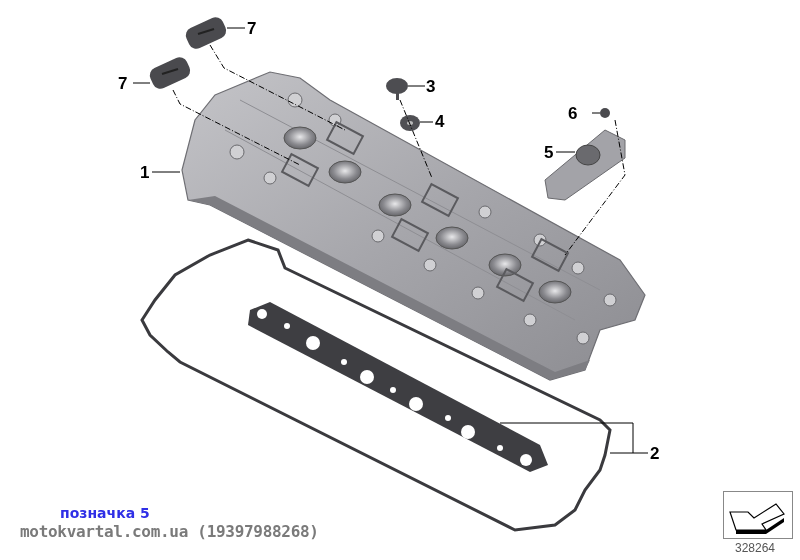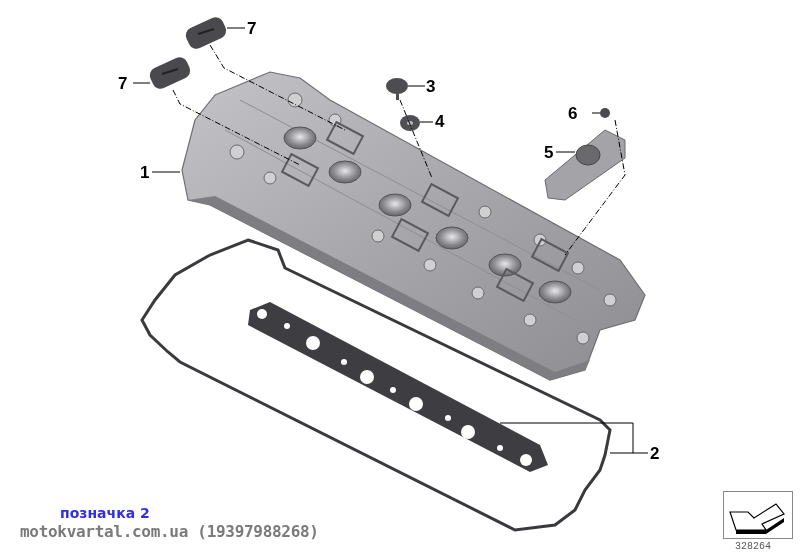--- a/index.html
+++ b/index.html
@@ -2,21 +2,21 @@
 <html><head>
 <meta charset="utf-8">
 <style>
   html, body { margin: 0; padding: 0; background: #ffffff; }
   body { width: 800px; height: 560px; position: relative; overflow: hidden; font-family: "Liberation Sans", sans-serif; }
   #diagram { position: absolute; left: 0; top: 0; width: 800px; height: 560px; }
   .callout { position: absolute; font-family: "Liberation Sans", sans-serif; font-weight: bold; font-size: 17px; color: #000; line-height: 1; }
   .watermark-label { position: absolute; left: 60px; top: 505px; font-family: "DejaVu Sans", sans-serif; font-weight: bold; font-size: 14px; color: #2f2fe6; }
   .watermark-site { position: absolute; left: 20px; top: 522px; font-family: "DejaVu Sans Mono", monospace; font-weight: bold; font-size: 16px; color: #7a7a7a; letter-spacing: -0.3px; }
   .ref-box { position: absolute; left: 723px; top: 491px; width: 68px; height: 46px; border: 1px solid #888; background: #fff; }
-  .ref-num { position: absolute; left: 735px; top: 541px; font-family: Liberation Mono, monospace; font-size: 10px; color: #555; }
+  .ref-num { position: absolute; left: 735px; top: 541px; font-family: Liberation Sans, sans-serif; font-size: 12px; color: #555; }
 </style>
 </head>
 <body>
 
 <svg id="diagram" viewBox="0 0 800 560" xmlns="http://www.w3.org/2000/svg">
   <defs>
     <linearGradient id="coverGrad" x1="0" y1="0" x2="1" y2="1">
       <stop offset="0" stop-color="#c4c4c8"></stop>
       <stop offset="0.5" stop-color="#a6a6ab"></stop>
       <stop offset="1" stop-color="#8c8c91"></stop>
@@ -137,21 +137,21 @@
 
 <div class="callout" style="left:140px; top:164px;">1</div>
 <div class="callout" style="left:650px; top:445px;">2</div>
 <div class="callout" style="left:426px; top:78px;">3</div>
 <div class="callout" style="left:435px; top:113px;">4</div>
 <div class="callout" style="left:544px; top:144px;">5</div>
 <div class="callout" style="left:568px; top:105px;">6</div>
 <div class="callout" style="left:247px; top:20px;">7</div>
 <div class="callout" style="left:118px; top:75px;">7</div>
 
-<div class="watermark-label">позначка 2</div>
+<div class="watermark-label">позначка 5</div>
 <div class="watermark-site">motokvartal.com.ua (19397988268)</div>
 
 <div class="ref-box">
   <svg width="68" height="46" viewBox="0 0 68 46">
     <polygon points="6,20 12,38 42,38 38,32 60,22 52,12 30,26 24,20" fill="#fff" stroke="#000" stroke-width="1.2"></polygon>
     <polygon points="12,38 42,38 42,42 12,42" fill="#000"></polygon>
     <polygon points="42,38 60,26 60,30 42,42" fill="#000"></polygon>
   </svg>
 </div>
 <div class="ref-num">328264</div>

